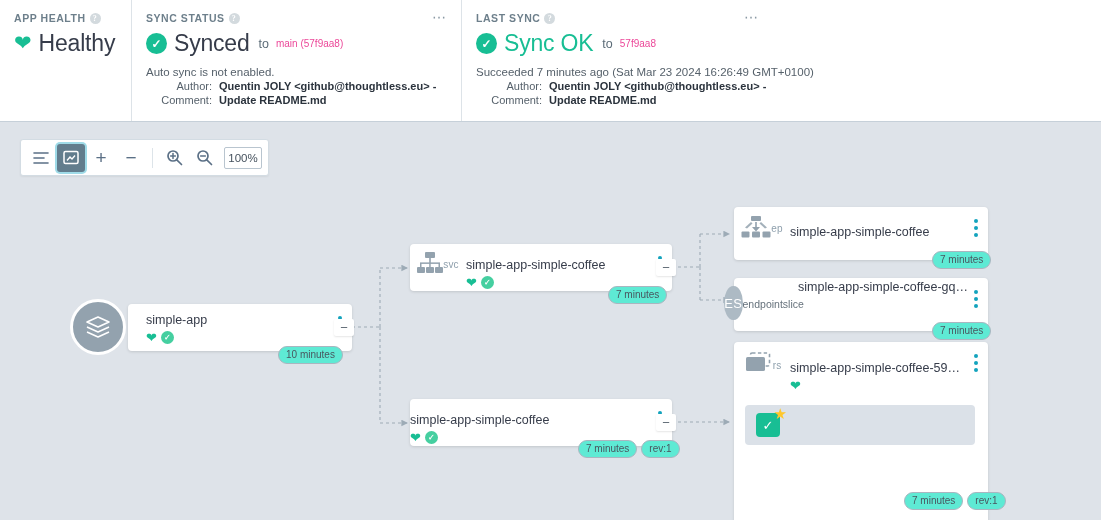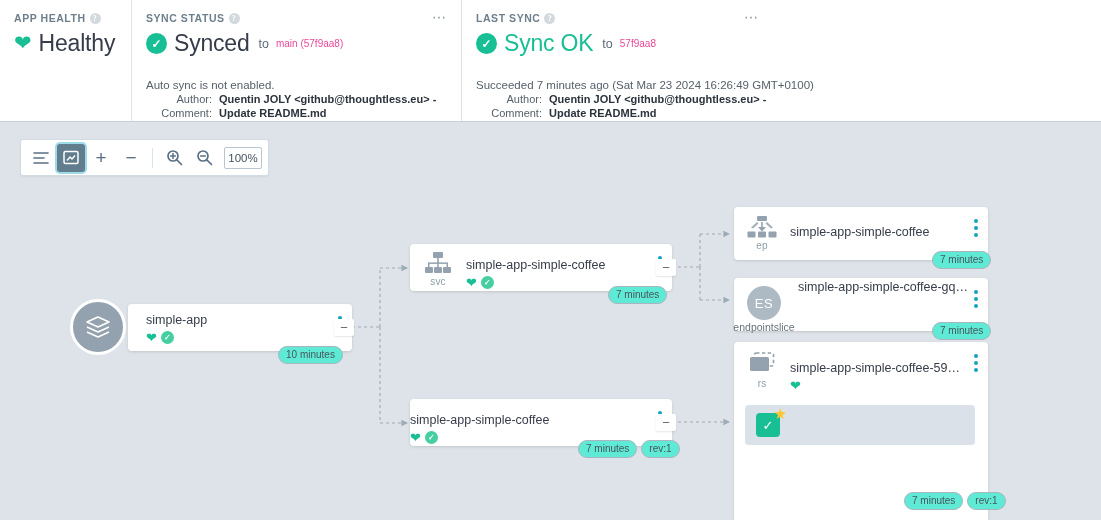--- a/index.html
+++ b/index.html
@@ -50,21 +50,21 @@
   .big-label.green { color:#18be94; }
   .to-word { font-size:12.5px; color:#5b6b77; margin-left:2px; }
   .rev-link { font-size:10px; color:#ec4899; }
 
   .check-circle {
     width:21px; height:21px; border-radius:50%; background:#18be94;
     display:inline-flex; align-items:center; justify-content:center;
     color:#ffffff; font-size:12px; font-weight:bold; flex:none;
   }
 
-  .substatus { font-size:11.5px; color:#56616b; margin-top:22px; }
+  .substatus { font-size:11.5px; color:#56616b; margin-top:9px; }
   .kv { display:flex; font-size:11px; margin-top:2px; }
   .kv .k { color:#56616b; text-align:right; width:66px; flex:none; }
   .kv .v { color:#2b333d; font-weight:bold; margin-left:7px; }
   .panel.last .kv .k { width:66px; }
 
   
   .toolbar {
     position:absolute; left:20px; top:139px;
     height:37px; background:#ffffff;
     border:1px solid #d3dce3; border-radius:3px;
@@ -88,21 +88,21 @@
   .graph { position:absolute; left:0; top:122px; width:1101px; height:398px; }
   svg.edges { position:absolute; left:0; top:0; width:1101px; height:398px; }
 
   .node {
     position:absolute; background:#ffffff; border-radius:4px;
     box-shadow:0 1px 3px rgba(0,0,0,.13);
   }
   .node-inner { display:flex; align-items:flex-start; height:100%; position:relative; }
 
   .ic-wrap {
-    width:56px; flex:none; display:flex; flex-direction:column;
+    width:56px; flex:none; display:flex; flex-direction:row;
     align-items:center; justify-content:center; padding-top:12px;
   }
   .ic-kind { font-size:10px; color:#8fa0ad; margin-top:2px; letter-spacing:.2px; }
 
   .node-body { flex:1; padding-top:14px; min-width:0; }
   .node-title {
     font-size:12.5px; color:#363c4a; white-space:nowrap;
     overflow:hidden; text-overflow:ellipsis; padding-right:6px;
   }
   .node-icons { display:flex; align-items:center; gap:4px; margin-top:4px; }

